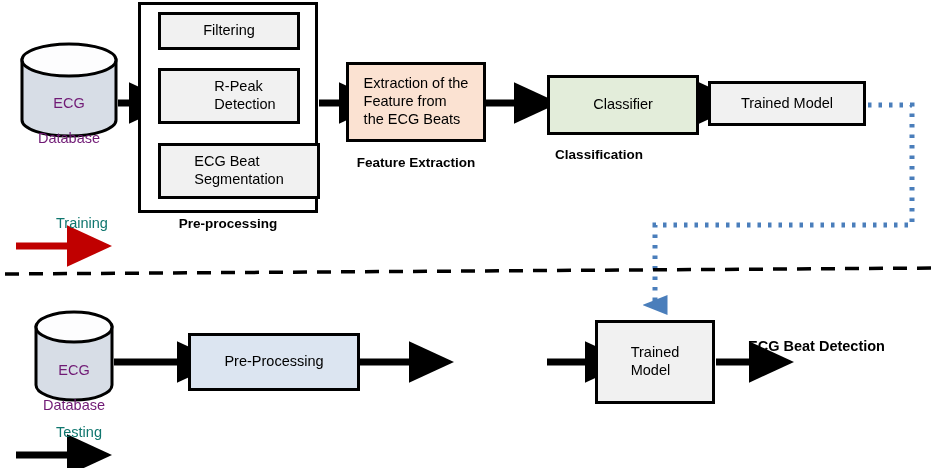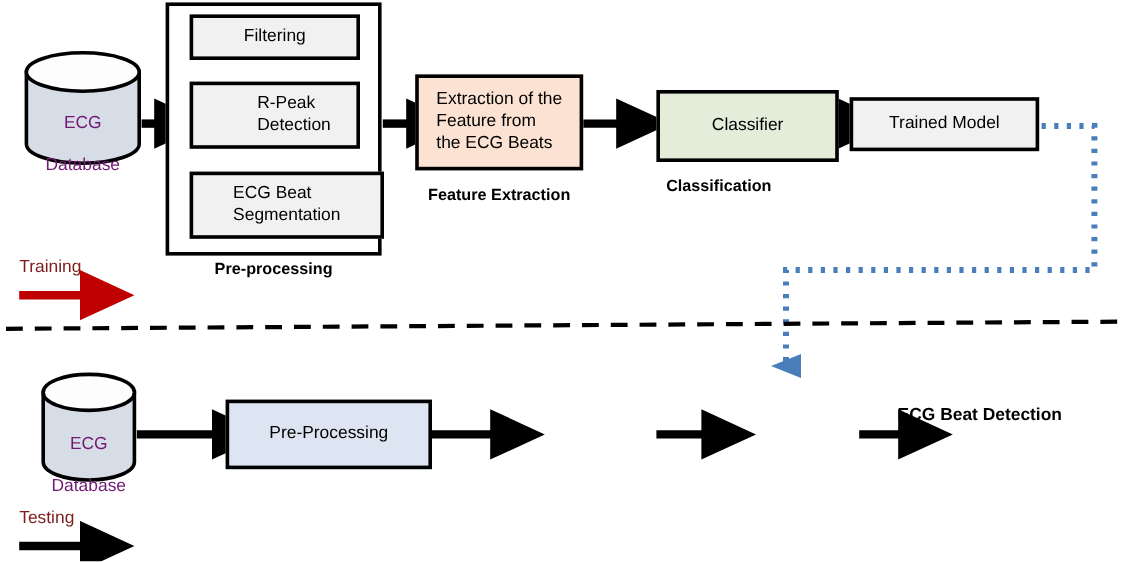--- a/index.html
+++ b/index.html
@@ -34,22 +34,23 @@
     position: absolute;
     font-size: 13.5px;
     font-weight: bold;
     color: #000000;
     white-space: nowrap;
     text-align: center;
   }
   .plain-label {
     position: absolute;
     font-size: 14.5px;
-    color: #7f1d1d;
+    color: #0f766e;
     white-space: nowrap;
+    margin-left: 40px;
   }
   .bold-label {
     position: absolute;
     font-size: 14.5px;
     font-weight: bold;
     color: #000000;
     white-space: nowrap;
   }
   .svg-layer {
     position: absolute;
@@ -174,18 +175,22 @@
     <span>Trained Model</span>
   </div>
 
   <div class="plain-label" style="left:16px; top:215px;">Training</div>
 
   <div class="node" style="left:188px; top:333px; width:172px; height:58px; background:#DCE5F1;">
     <span>Pre-Processing</span>
   </div>
 
 
+  <div class="node" style="left:595px; top:320px; width:120px; height:84px; background:#F1F1F1; white-space:pre-line;">
+    <span style="white-space:pre-line;">Trained
+Model</span>
+  </div>
 
   <div class="bold-label" style="left:748px; top:338px;">ECG Beat Detection</div>
 
   <div class="plain-label" style="left:16px; top:424px;">Testing</div>
 
 </div>
 
 </body></html>

